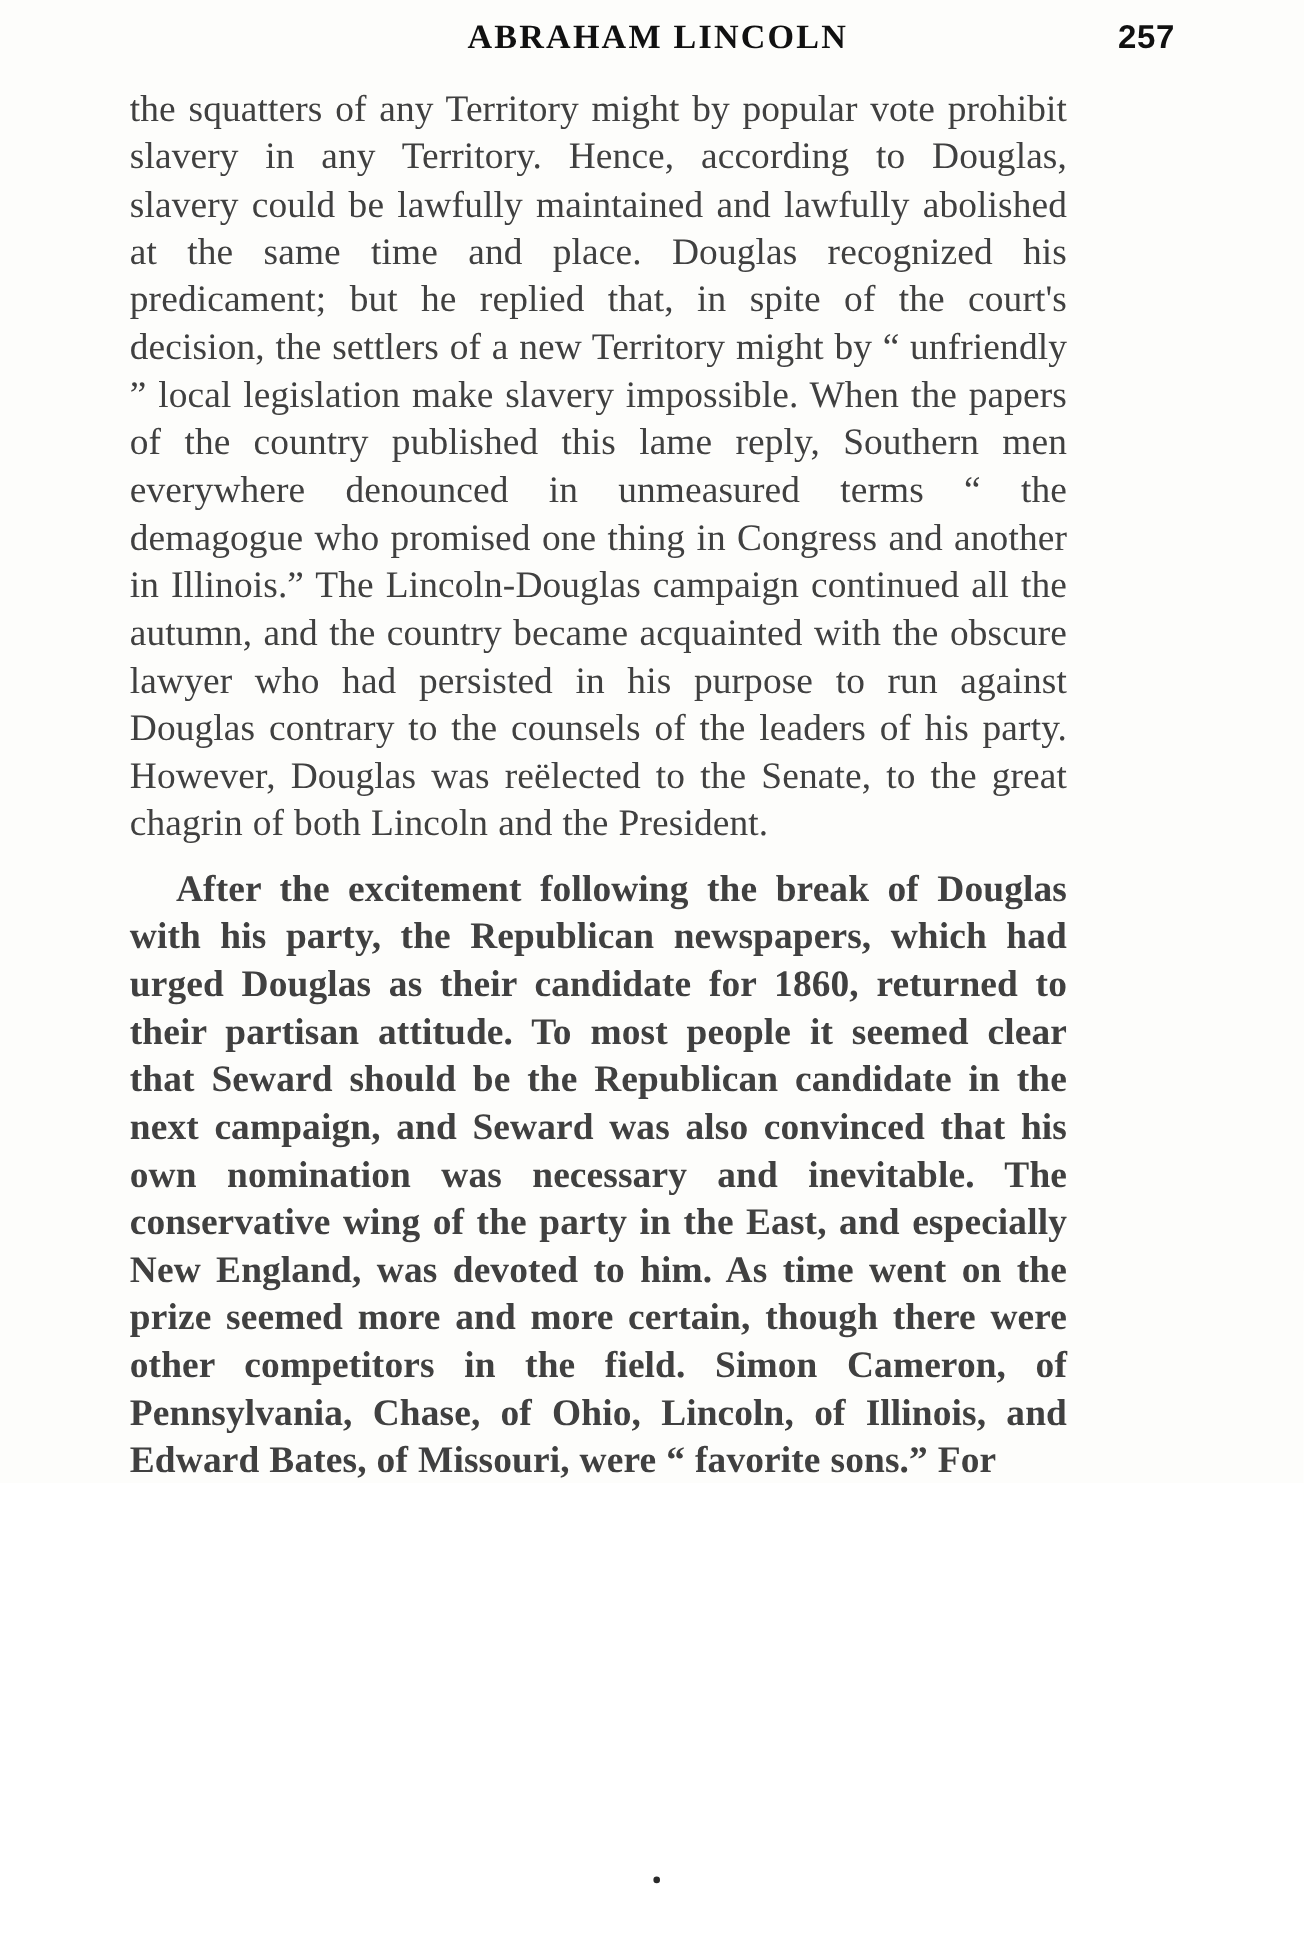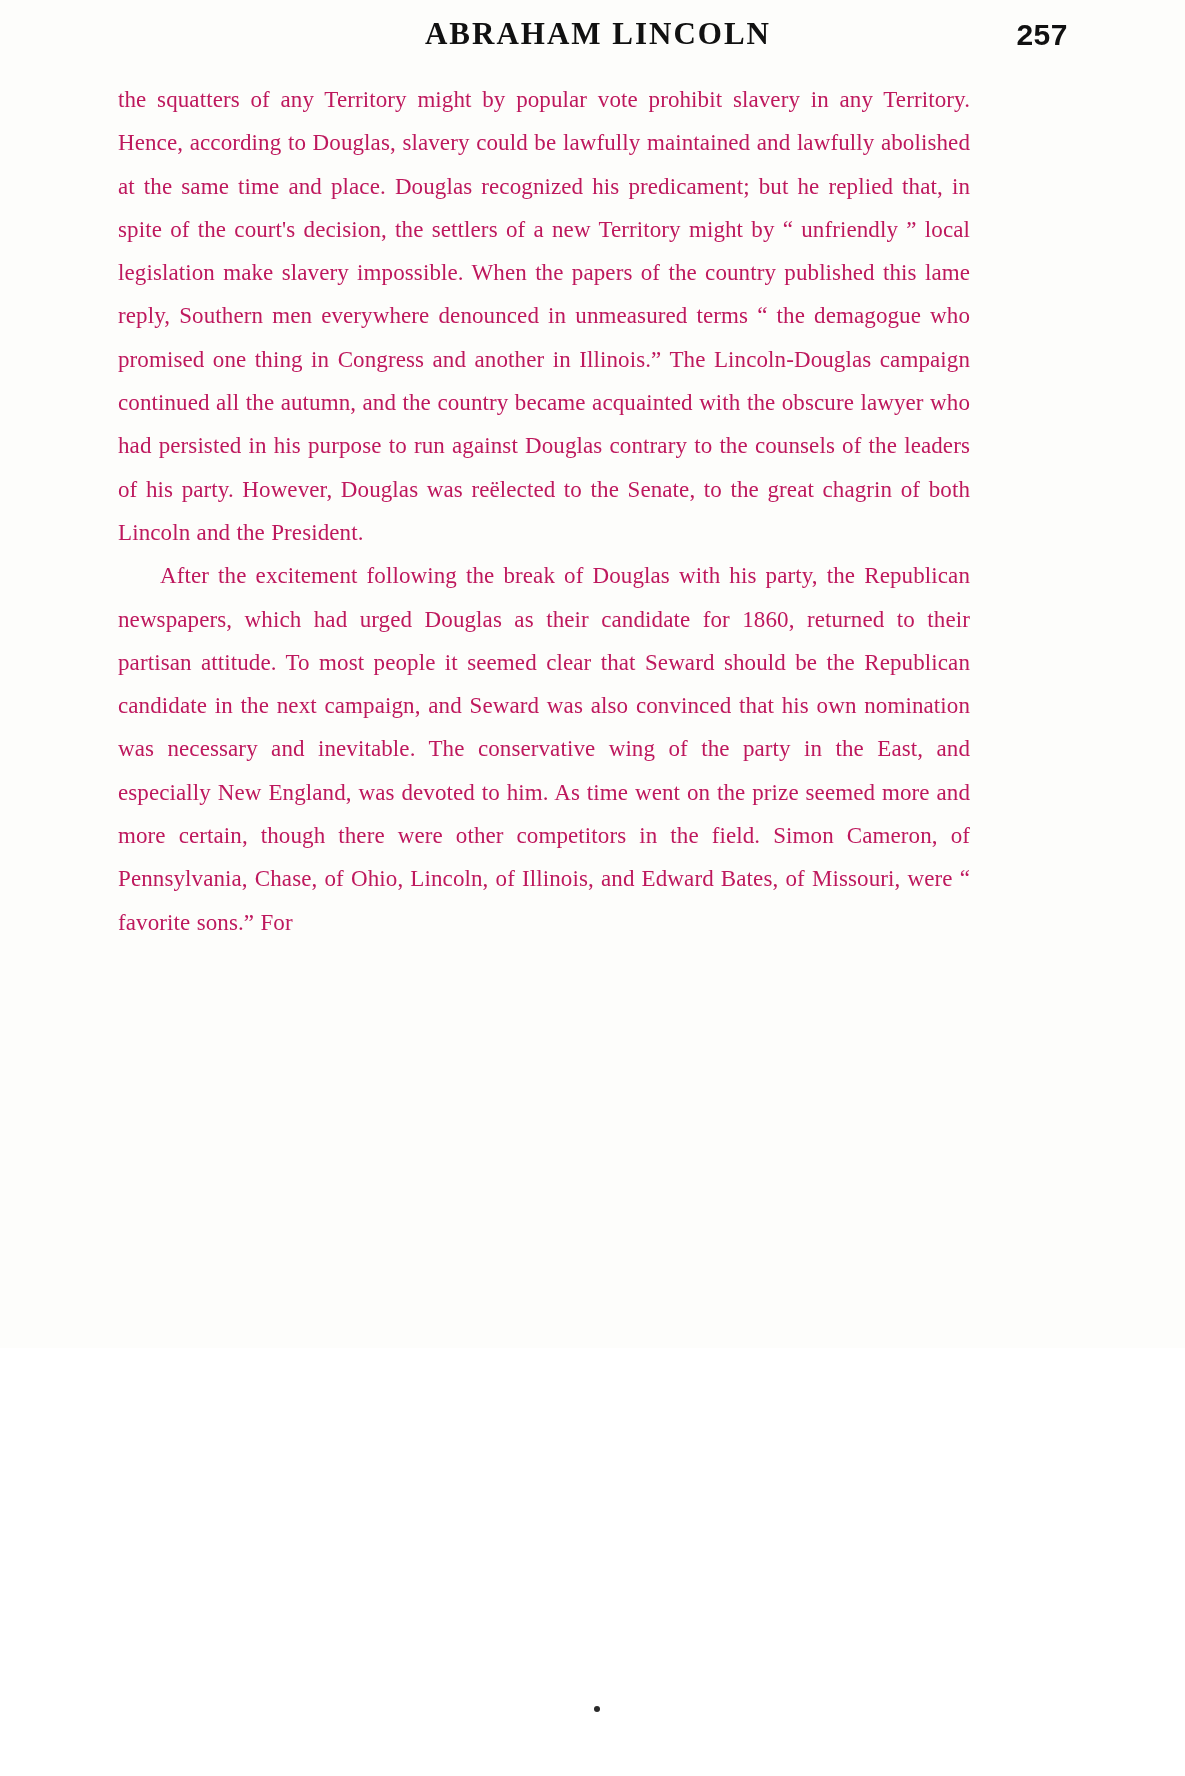--- a/index.html
+++ b/index.html
@@ -51,33 +51,34 @@
     color: #111111;
   }
   .body-text {
     position: absolute;
     left: 118px;
     top: 78px;
     width: 852px;
   }
   .para {
     margin: 0;
-    font-size: 23px;
+    font-size: 34px;
     line-height: 43.3px;
     text-align: justify;
     text-justify: inter-word;
-    color: #be185d;
+    color: #404040;
     letter-spacing: 0.1px;
     word-spacing: 0.5px;
   }
   .para.indent {
     text-indent: 42px;
   }
   .para + .para {
-    margin-top: 0;
+    margin-top: 16px;
+    font-weight: bold;
   }
   .footmark {
     position: absolute;
     left: 594px;
     top: 1706px;
     width: 6px;
     height: 6px;
     background: #2a2a2a;
     border-radius: 50%;
   }

